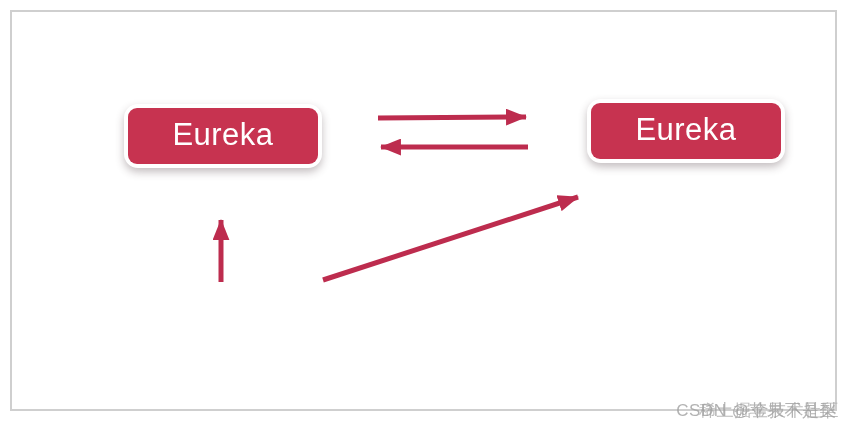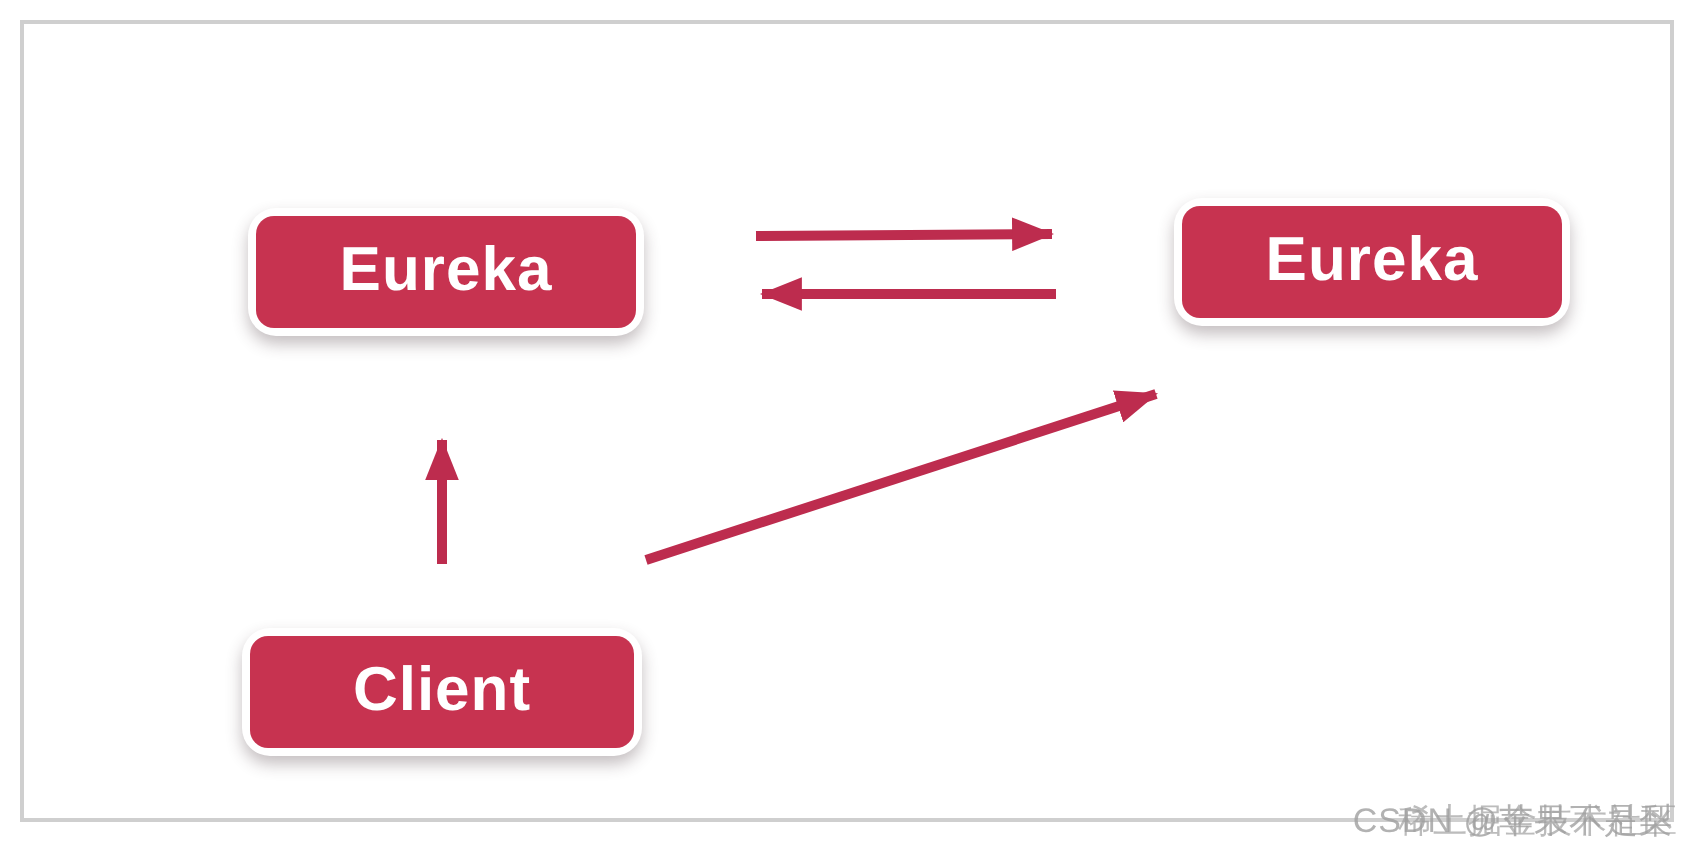--- a/index.html
+++ b/index.html
@@ -52,21 +52,21 @@
     height: 100%;
     background: var(--node-fill, #c73350);
     border-radius: 9px;
     display: flex;
     align-items: center;
     justify-content: center;
   }
   .node-label {
     color: var(--node-text, #ffffff);
     font-size: 31px;
-    font-weight: 700;
+    font-weight: 400;
     letter-spacing: 0.5px;
     line-height: 1;
     padding-bottom: 3px;
   }
   .node-eureka-left  { left: 124px; top: 104px; width: 198px; height: 64px; }
   .node-eureka-right { left: 587px; top:  99px; width: 198px; height: 64px; }
   .node-client       { left: 121px; top: 314px; width: 200px; height: 64px; }
   .watermark {
     position: absolute;
     right: 0;
@@ -111,24 +111,19 @@
       <span class="node-label">Eureka</span>
     </div>
   </div>
 
   <div class="node node-eureka-right">
     <div class="node-inner">
       <span class="node-label">Eureka</span>
     </div>
   </div>
 
-  <div class="node node-client">
-    <div class="node-inner">
-      <span class="node-label">Client</span>
-    </div>
-  </div>
 
   <div class="watermark">
     <span class="layer-b">稀土掘金技术社区</span>
     <span class="layer-a">CSDN @苹果不是梨</span>
   </div>
 
 </div>
 
 </body></html>

